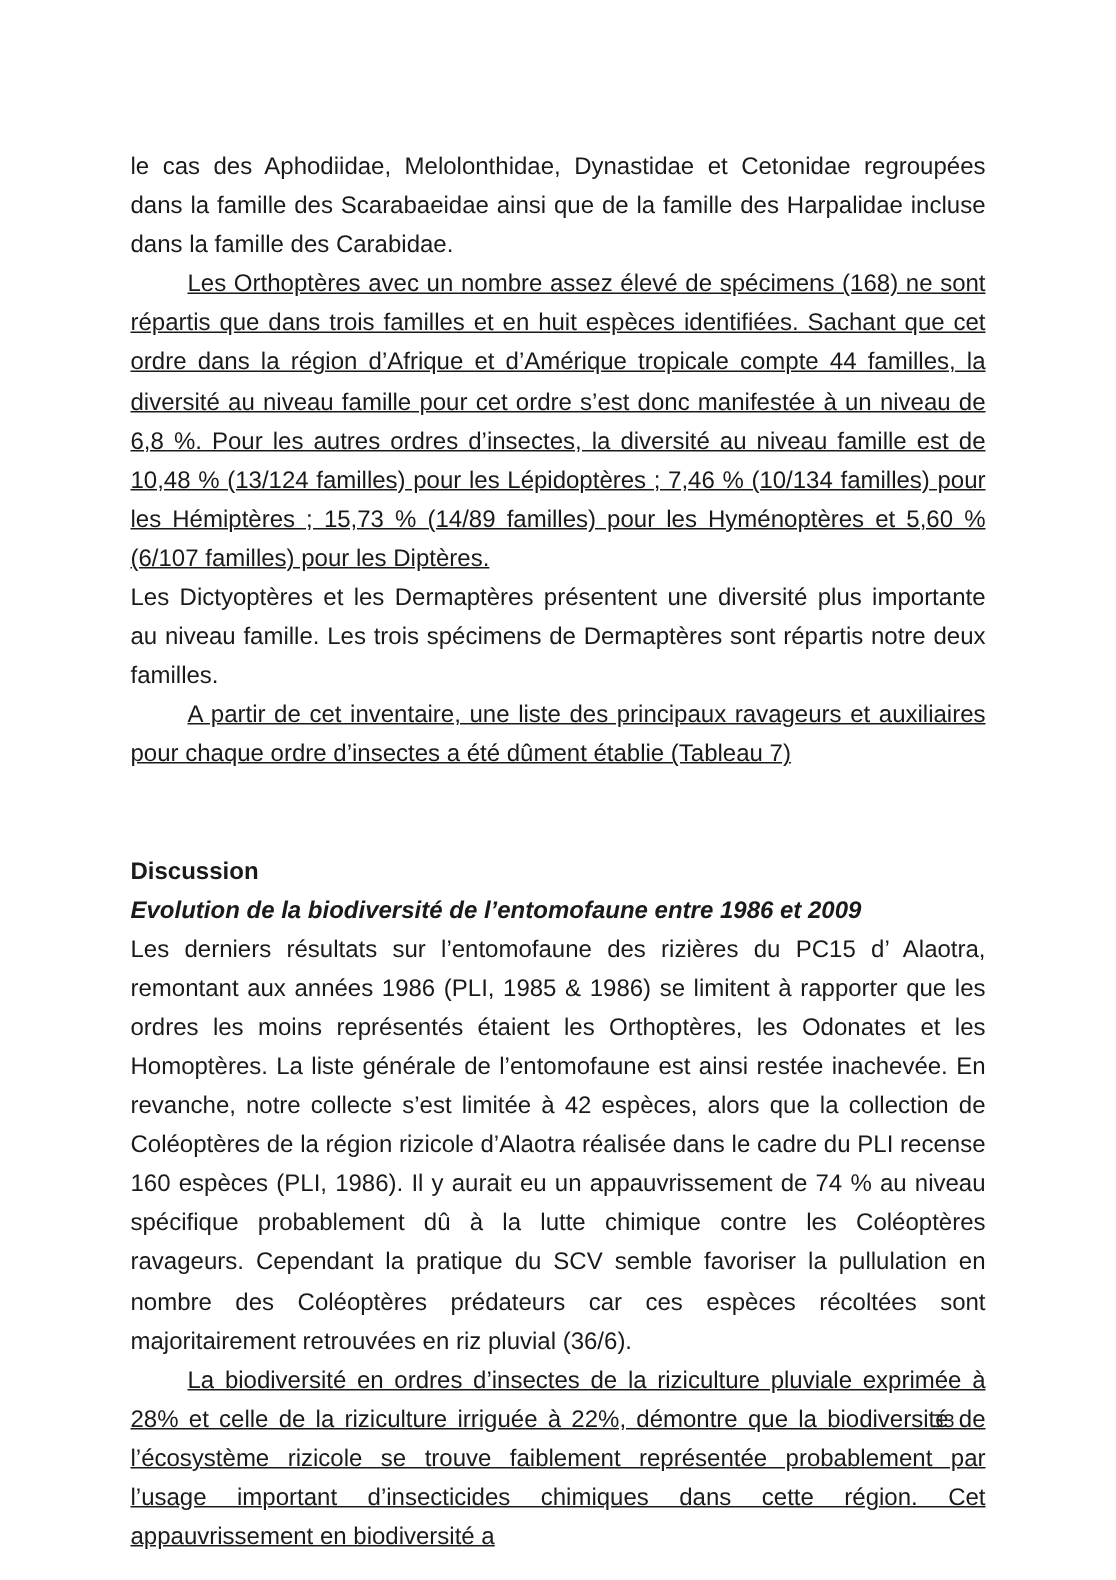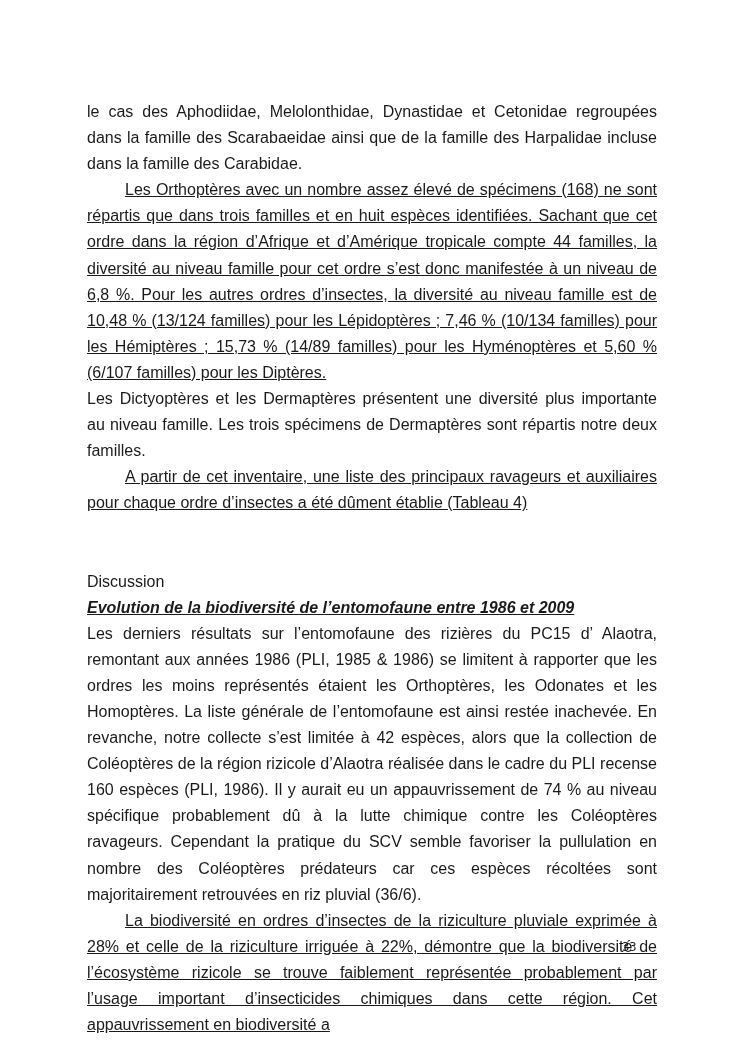--- a/index.html
+++ b/index.html
@@ -5,35 +5,35 @@
   html, body { margin: 0; padding: 0; background: #ffffff; }
   body { width: 744px; height: 1053px; position: relative; overflow: hidden; }
   .page {
     position: absolute; left: 87px; top: 75px; width: 570px;
     font-family: "Liberation Sans", sans-serif;
     font-size: 16px; line-height: 26.1px; color: #1a1a1a; margin-top: 24px;
   }
   .page p { margin: 0; text-align: justify; text-align-last: left; }
   .indent { text-indent: 38px; text-decoration: underline; }
   .gap { height: 52px; }
-  .heading { font-weight: normal; }
-  .subheading { font-weight: bold; font-style: italic; text-decoration: underline; }
+  .heading { font-weight: bold; }
+  .subheading { font-weight: bold; font-style: italic; }
   .page-number {
     position: absolute; left: 622px; top: 940px; width: 35px; 
     font-family: "DejaVu Sans", sans-serif; font-size: 11.5px; color: #1a1a1a;
   }
 </style>
 </head>
 <body>
 
 <div class="page">
   <p>le cas des Aphodiidae, Melolonthidae, Dynastidae et Cetonidae regroupées dans la famille des Scarabaeidae ainsi que de la famille des Harpalidae incluse dans la famille des Carabidae.</p>
   <p class="indent">Les Orthoptères avec un nombre assez élevé de spécimens (168) ne sont répartis que dans trois familles et en huit espèces identifiées. Sachant que cet ordre dans la région d’Afrique et d’Amérique tropicale compte 44 familles, la diversité au niveau famille pour cet ordre s’est donc manifestée à un niveau de 6,8 %. Pour les autres ordres d’insectes, la diversité au niveau famille est de 10,48 % (13/124 familles) pour les Lépidoptères ; 7,46 % (10/134 familles) pour les Hémiptères ; 15,73 % (14/89 familles) pour les Hyménoptères et 5,60 % (6/107 familles) pour les Diptères.</p>
   <p>Les Dictyoptères et les Dermaptères présentent une diversité plus importante au niveau famille. Les trois spécimens de Dermaptères sont répartis notre deux familles.</p>
-  <p class="indent">A partir de cet inventaire, une liste des principaux ravageurs et auxiliaires pour chaque ordre d’insectes a été dûment établie (Tableau 4)</p>
+  <p class="indent">A partir de cet inventaire, une liste des principaux ravageurs et auxiliaires pour chaque ordre d’insectes a été dûment établie (Tableau 7)</p>
   <div class="gap"></div>
   <p class="heading">Discussion</p>
   <p class="subheading">Evolution de la biodiversité de l’entomofaune entre 1986 et 2009</p>
   <p>Les derniers résultats sur l’entomofaune des rizières du PC15 d’ Alaotra, remontant aux années 1986 (PLI, 1985 &amp; 1986) se limitent à rapporter que les ordres les moins représentés étaient les Orthoptères, les Odonates et les Homoptères. La liste générale de l’entomofaune est ainsi restée inachevée. En revanche, notre collecte s’est limitée à 42 espèces, alors que la collection de Coléoptères de la région rizicole d’Alaotra réalisée dans le cadre du PLI recense 160 espèces (PLI, 1986). Il y aurait eu un appauvrissement de 74 % au niveau spécifique probablement dû à la lutte chimique contre les Coléoptères ravageurs. Cependant la pratique du SCV semble favoriser la pullulation en nombre des Coléoptères prédateurs car ces espèces récoltées sont majoritairement retrouvées en riz pluvial (36/6).</p>
   <p class="indent">La biodiversité en ordres d’insectes de la riziculture pluviale exprimée à 28% et celle de la riziculture irriguée à 22%, démontre que la biodiversité de l’écosystème rizicole se trouve faiblement représentée probablement par l’usage important d’insecticides chimiques dans cette région. Cet appauvrissement en biodiversité a</p>
 </div>
 
 <div class="page-number">33</div>
 
 </body></html>

